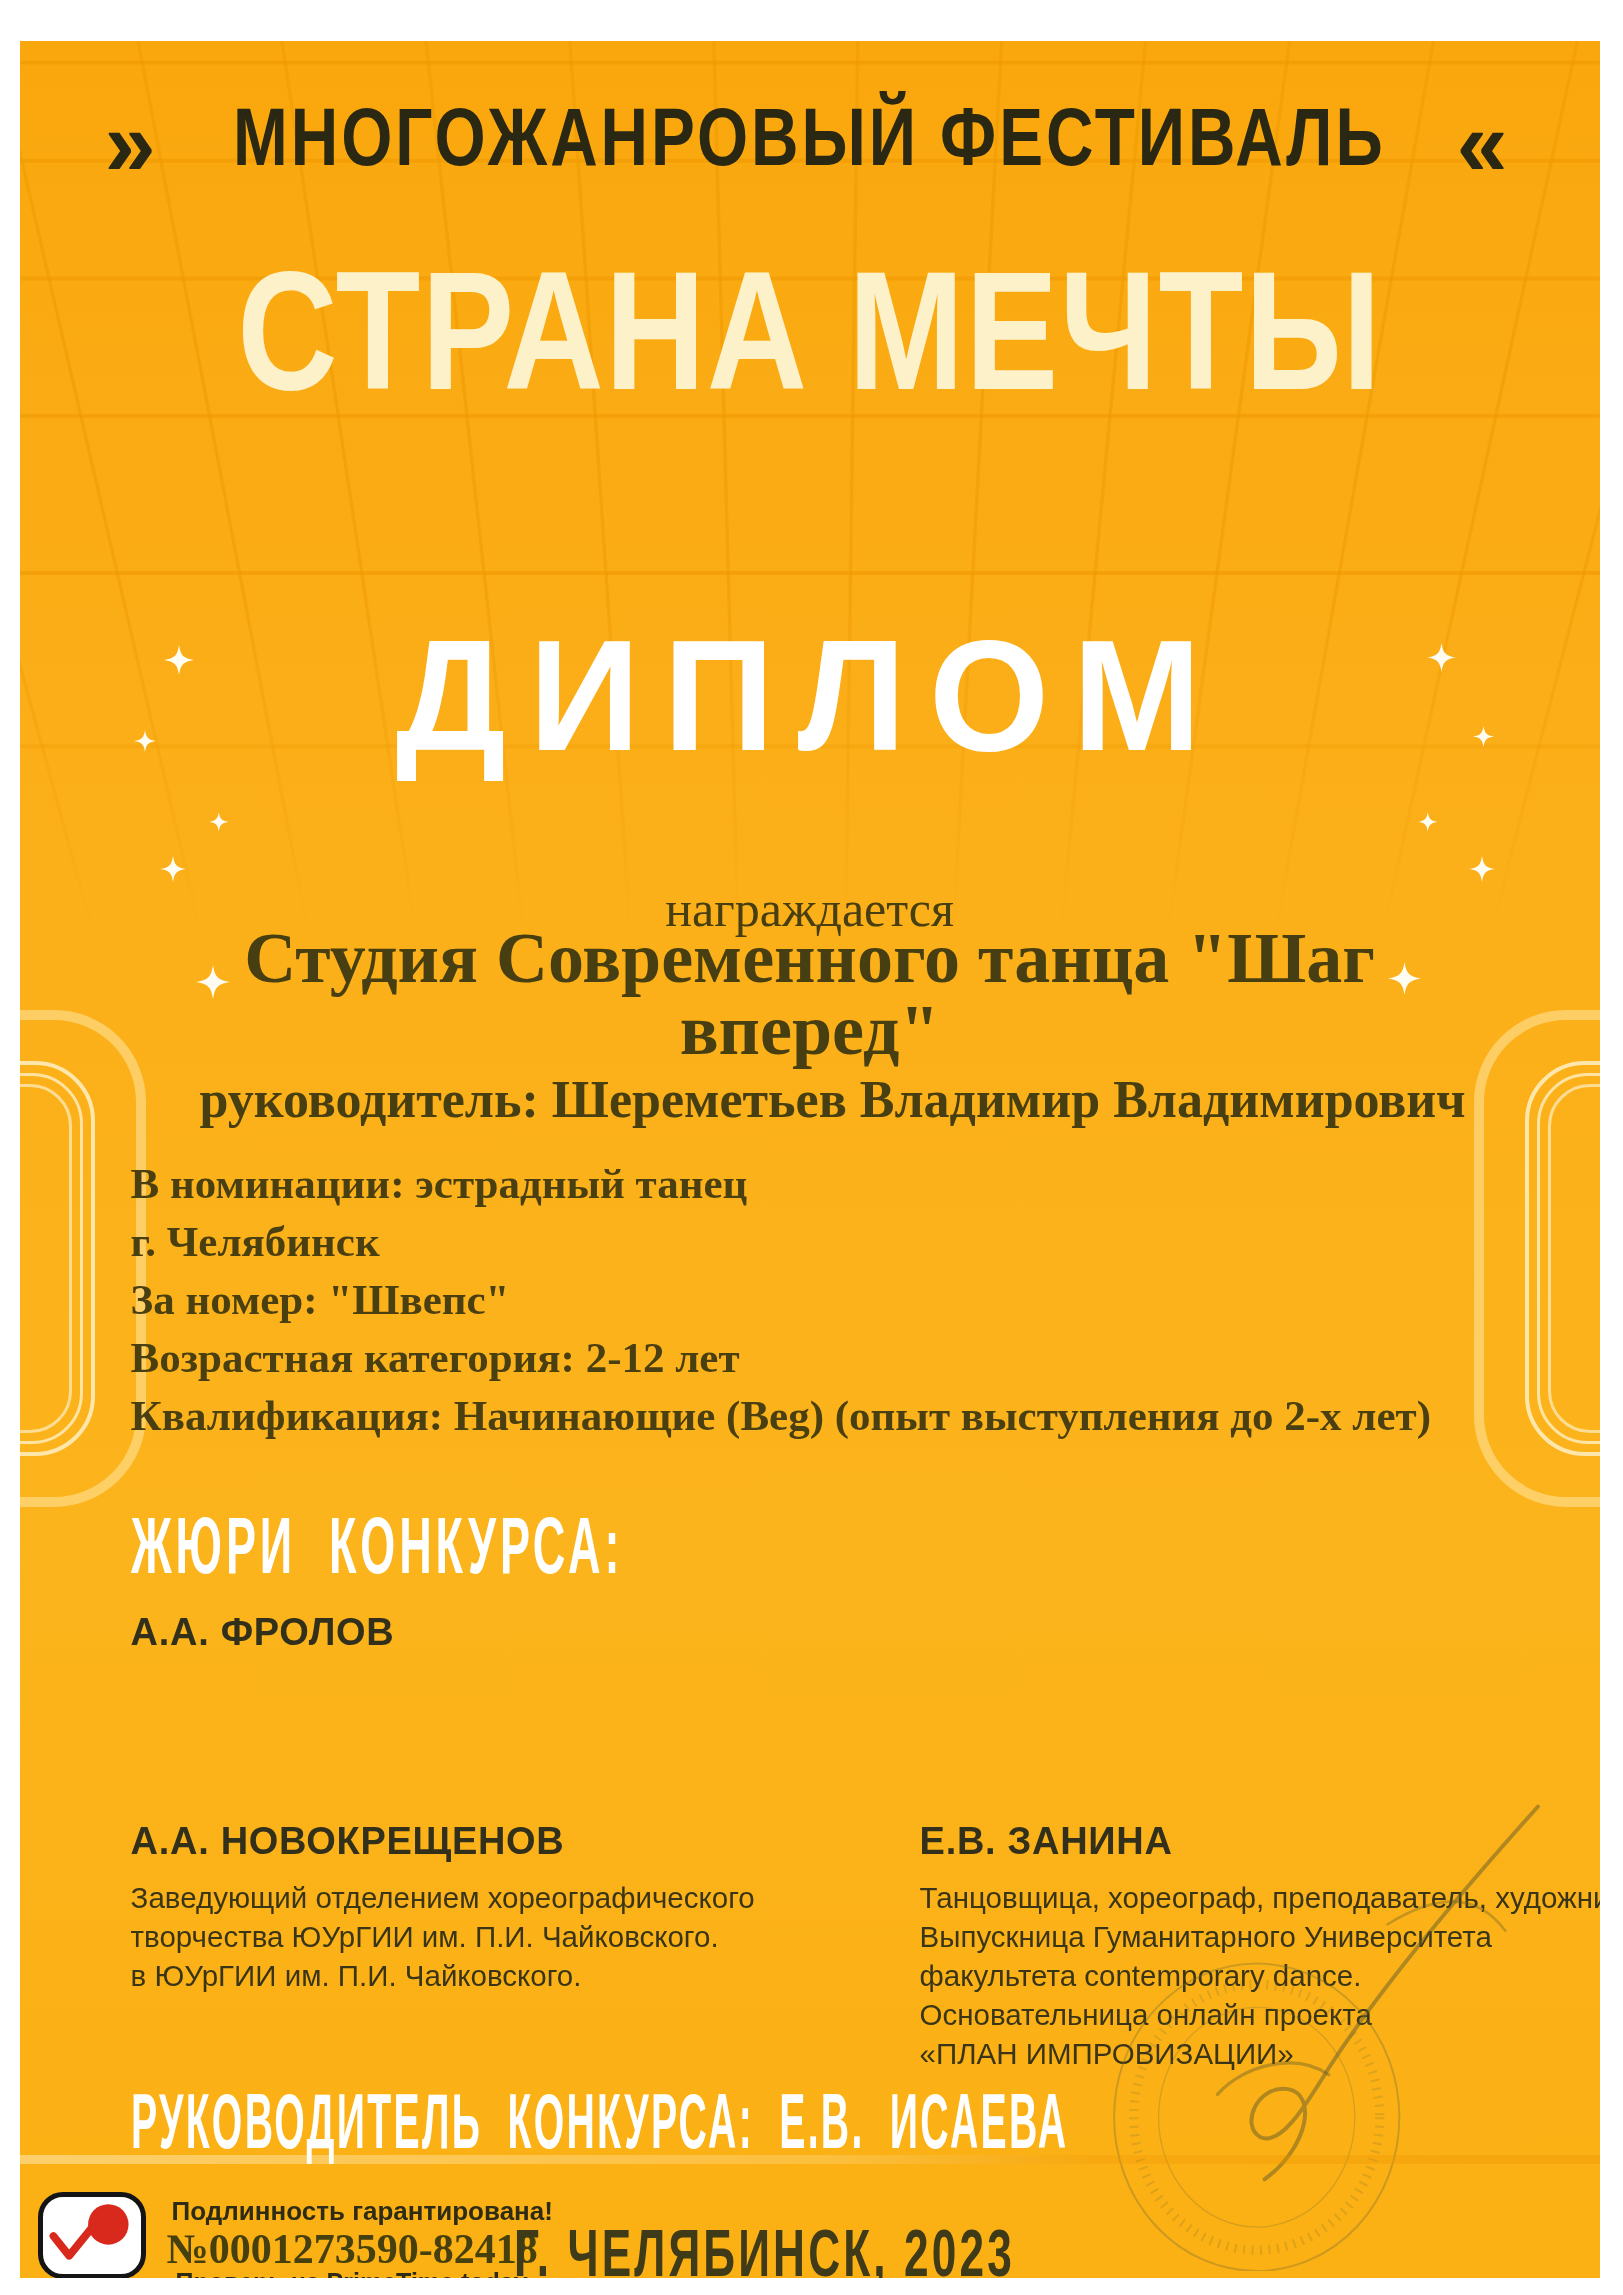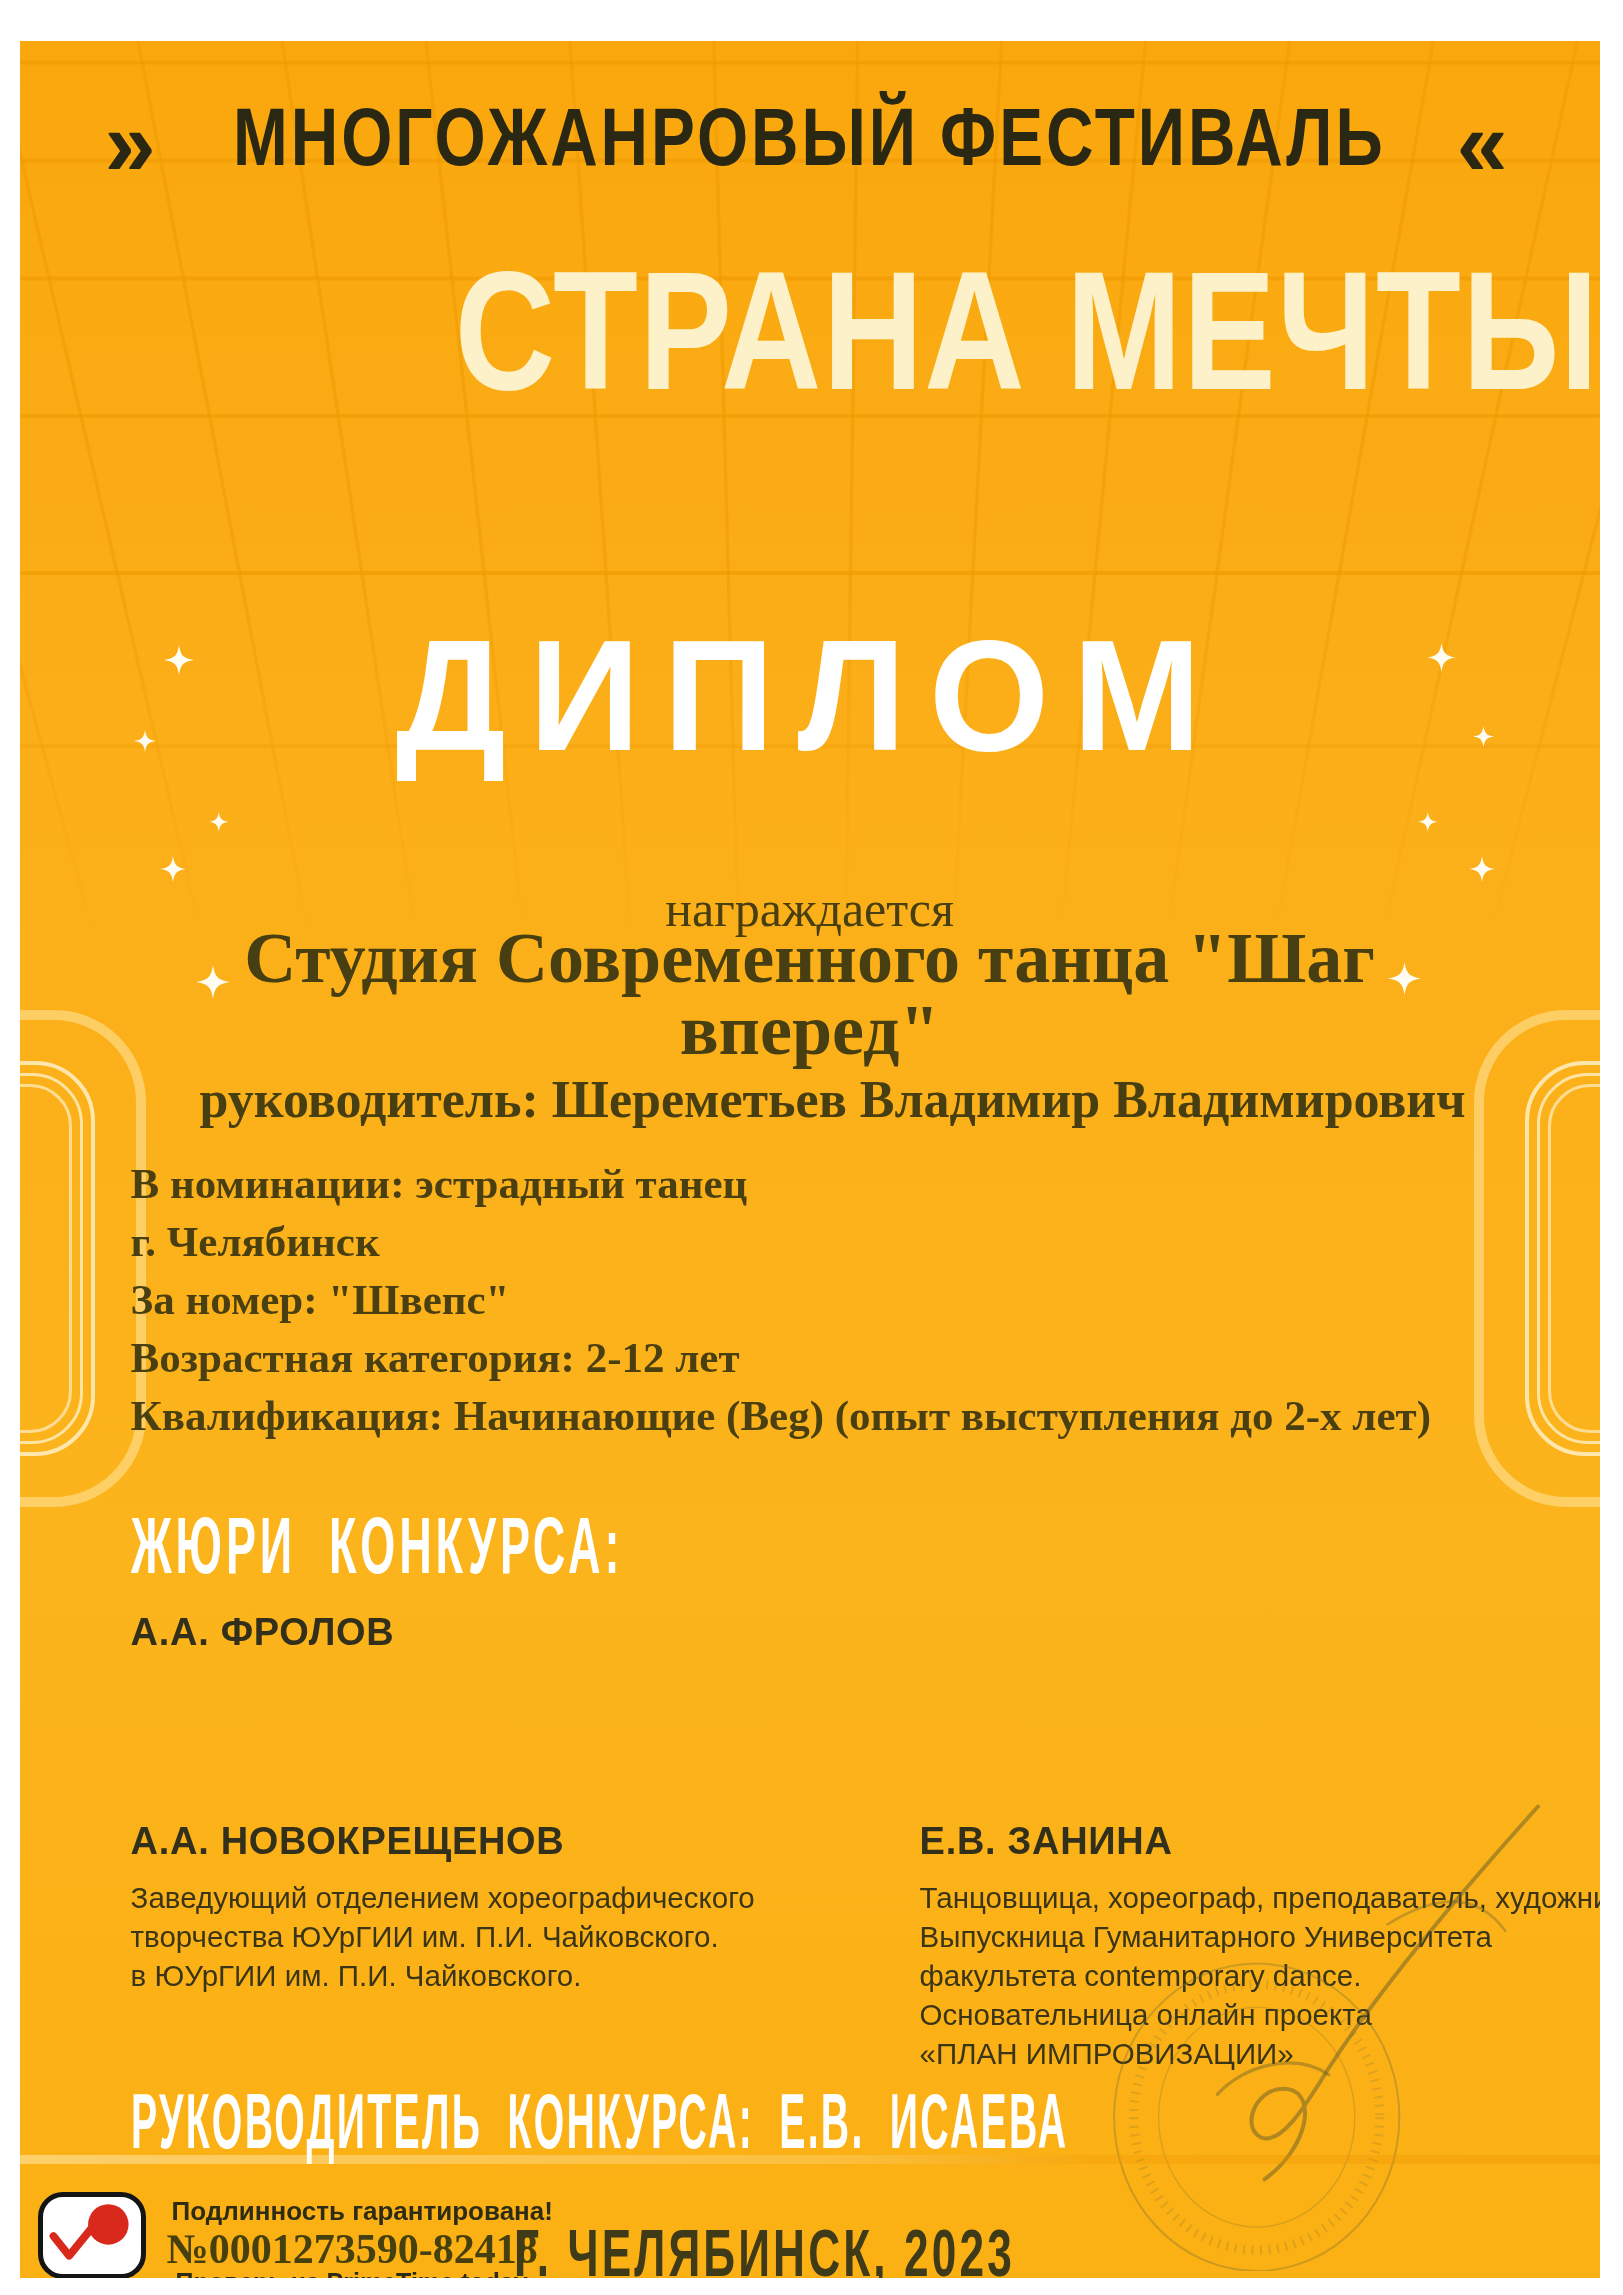--- a/index.html
+++ b/index.html
@@ -23,21 +23,21 @@
     font-weight:bold;font-size:92px;color:#2a2712;line-height:1;
     font-family:"Liberation Sans",sans-serif;
   }
   .fest-tagline{
     top:55px;font-weight:bold;font-size:73px;color:#2a2712;line-height:1;
     letter-spacing:3.3px;white-space:nowrap;
   }
   .fest-tagline>span{display:inline-block;transform:scale(.9,1.12);transform-origin:center top;}
   .strana{
     top:204px;color:#fdf1ca;font-weight:bold;font-size:139px;line-height:1;
-    white-space:nowrap;letter-spacing:1.3px;text-align:right;
+    white-space:nowrap;letter-spacing:1.3px;
   }
   .strana>span{display:inline-block;transform:scale(1.0,1.22);transform-origin:center top;}
   .diplom{
     top:576px;color:#ffffff;font-weight:bold;font-size:131px;line-height:1;
     letter-spacing:19.6px;white-space:nowrap;
   }
   .diplom>span{display:inline-block;transform:scale(1.18,1.2);transform-origin:center top;}
   .serif{font-family:"Liberation Serif",serif;color:#473e11;}
   .laureate{top:706px;font-size:111px;line-height:1.05;}
   .awarded{top:839px;font-size:50px;}

